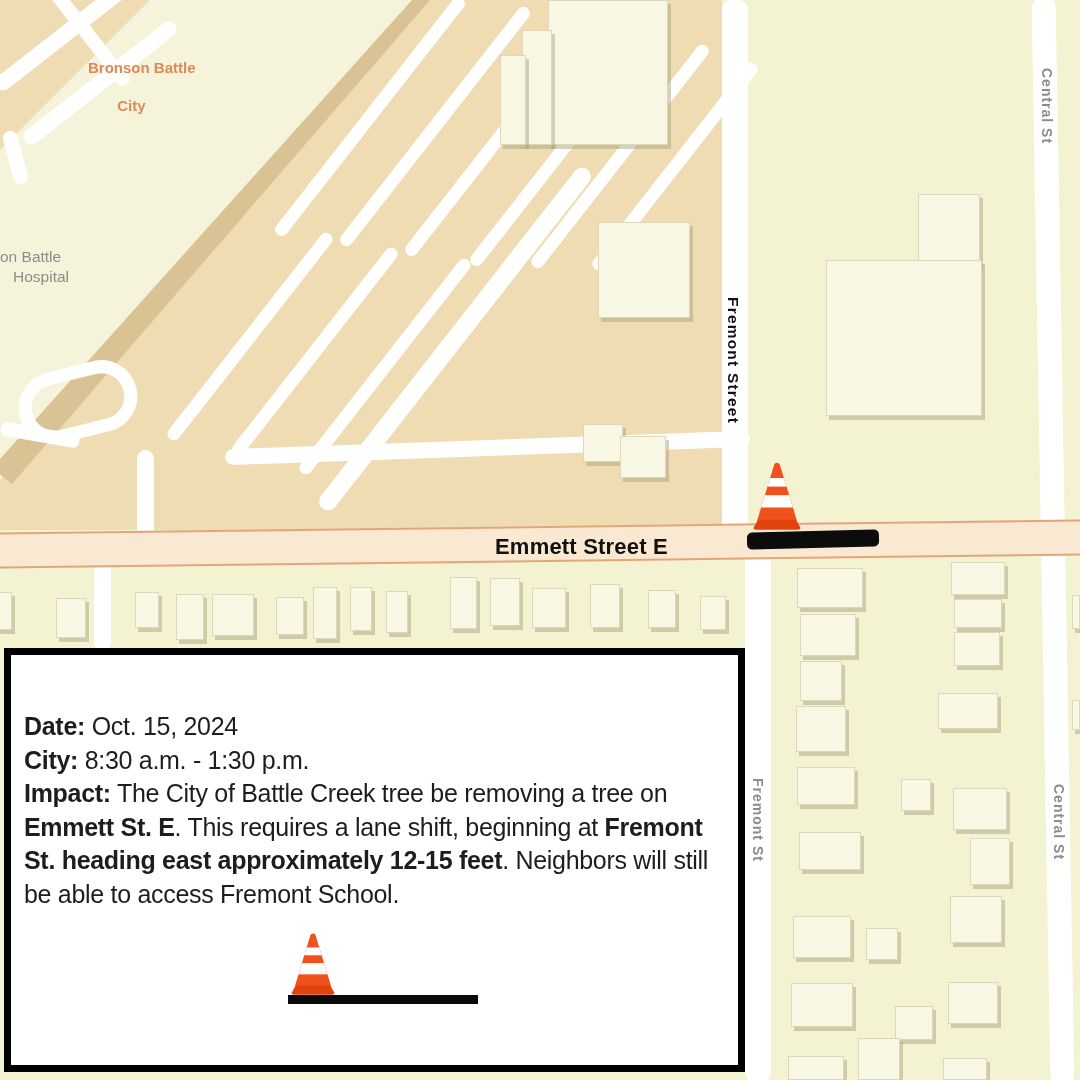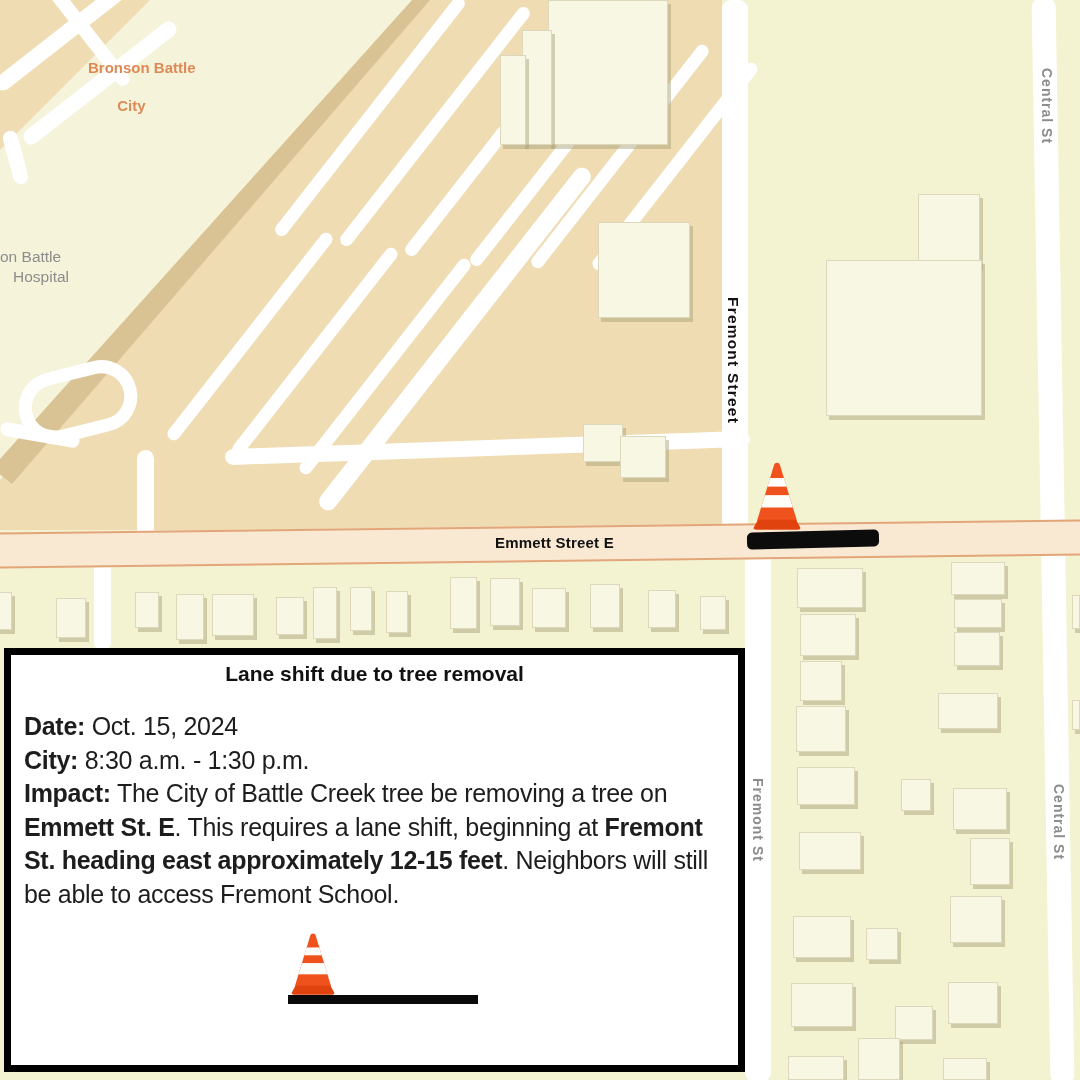--- a/index.html
+++ b/index.html
@@ -30,21 +30,21 @@
   .building{position:absolute;background:var(--bldg,#f8f7e3);border:1px solid #ddd8bc;
             box-shadow:3px 4px 0 rgba(165,155,115,0.45);z-index:6;}
 
   
   .maplabel{position:absolute;z-index:7;white-space:pre;pointer-events:none;}
   .lbl-orange{color:var(--labelorange,#dd8a57);font-weight:bold;font-size:15px;line-height:19px;text-align:left;}
   .lbl-gray{color:var(--labelgray,#8c8c8c);font-weight:normal;font-size:15.5px;}
   .vert{writing-mode:vertical-rl;letter-spacing:1.2px;}
   .lbl-street-black{color:#111;font-weight:bold;font-size:15.5px;}
   .lbl-gray-vert{color:var(--labelgray,#8c8c8c);font-weight:bold;font-size:14px;letter-spacing:1px;}
-  .lbl-emmett{color:#111;font-weight:bold;font-size:15px;letter-spacing:0.2px;}
+  .lbl-emmett{color:#111;font-weight:bold;font-size:22px;letter-spacing:0.2px;}
 
   
   .cone{position:absolute;z-index:8;}
   .cone svg{width:100%;height:100%;display:block;}
   .lane-bar{position:absolute;background:#0c0c0c;border-radius:5px;z-index:8;}
 
   
   .notice{position:absolute;left:4px;top:648px;width:741px;height:424px;background:#ffffff;
           border:7px solid #000;z-index:9;}
   .notice-title{position:absolute;left:0;right:0;top:7px;text-align:center;
@@ -170,21 +170,20 @@
             <rect x="5" y="19" width="50" height="9" fill="#ffffff"></rect>
             <rect x="5" y="37" width="50" height="13" fill="#fdfdfa"></rect>
           </g>
           <path d="M10 63 L50 63 L54.5 71 C55 72.6 53.8 73.5 52 73.5 L8 73.5 C6.2 73.5 5 72.6 5.5 71 Z" fill="#e1430f"></path>
         </svg>
       </div>
       <div class="lane-bar" style="left: 747px; top: 531px; width: 132px; height: 17px; transform: rotate(-1.5deg);"></div>
     </div>
 
   <div class="notice">
-    <div class="notice-title">Lane shift due to tree removal</div>
     <div class="notice-body">
       <div>
           <div><span class="b">Date:</span><span> Oct. 15, 2024</span></div>
           <div><span class="b">City:</span><span> 8:30 a.m. - 1:30 p.m.</span></div>
         </div>
       <div><span class="b">Impact:</span><span> The City of Battle Creek tree be removing a tree on </span><span class="b">Emmett St. E</span><span>. This requires a lane shift, beginning at </span><span class="b">Fremont St. heading east approximately 12-15 feet</span><span>. Neighbors will still be able to access Fremont School.</span></div>
     </div>
     <div class="legend-bar"></div>
     <div class="legend-cone"><svg viewBox="0 0 60 80" xmlns="http://www.w3.org/2000/svg">
           <defs>

